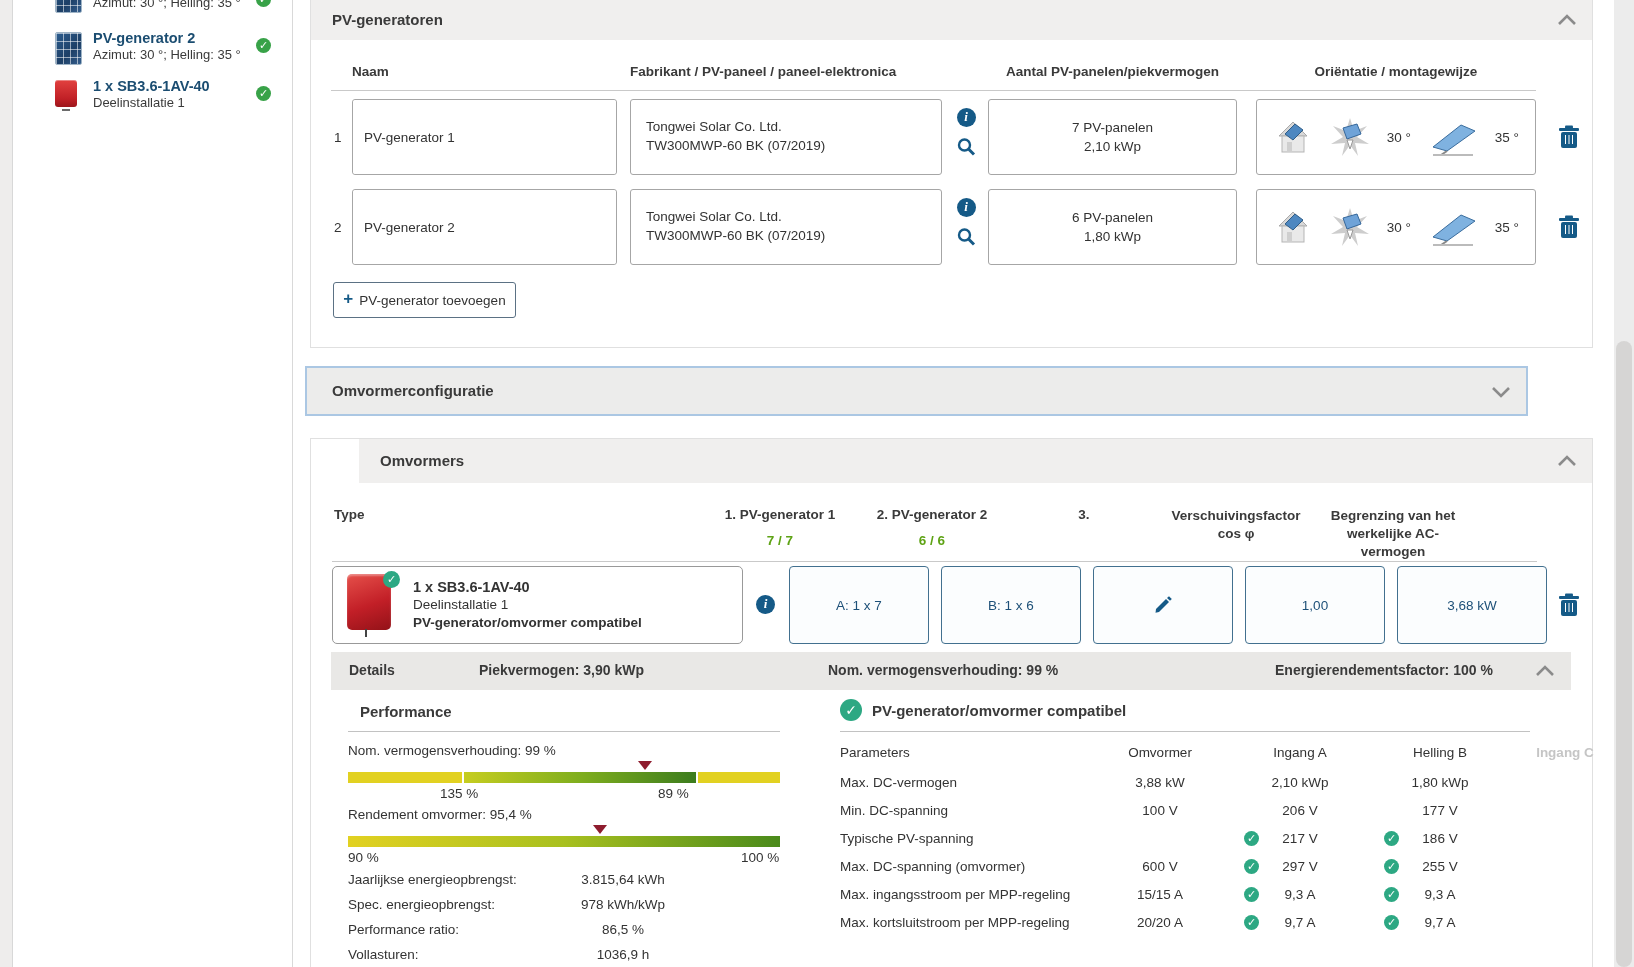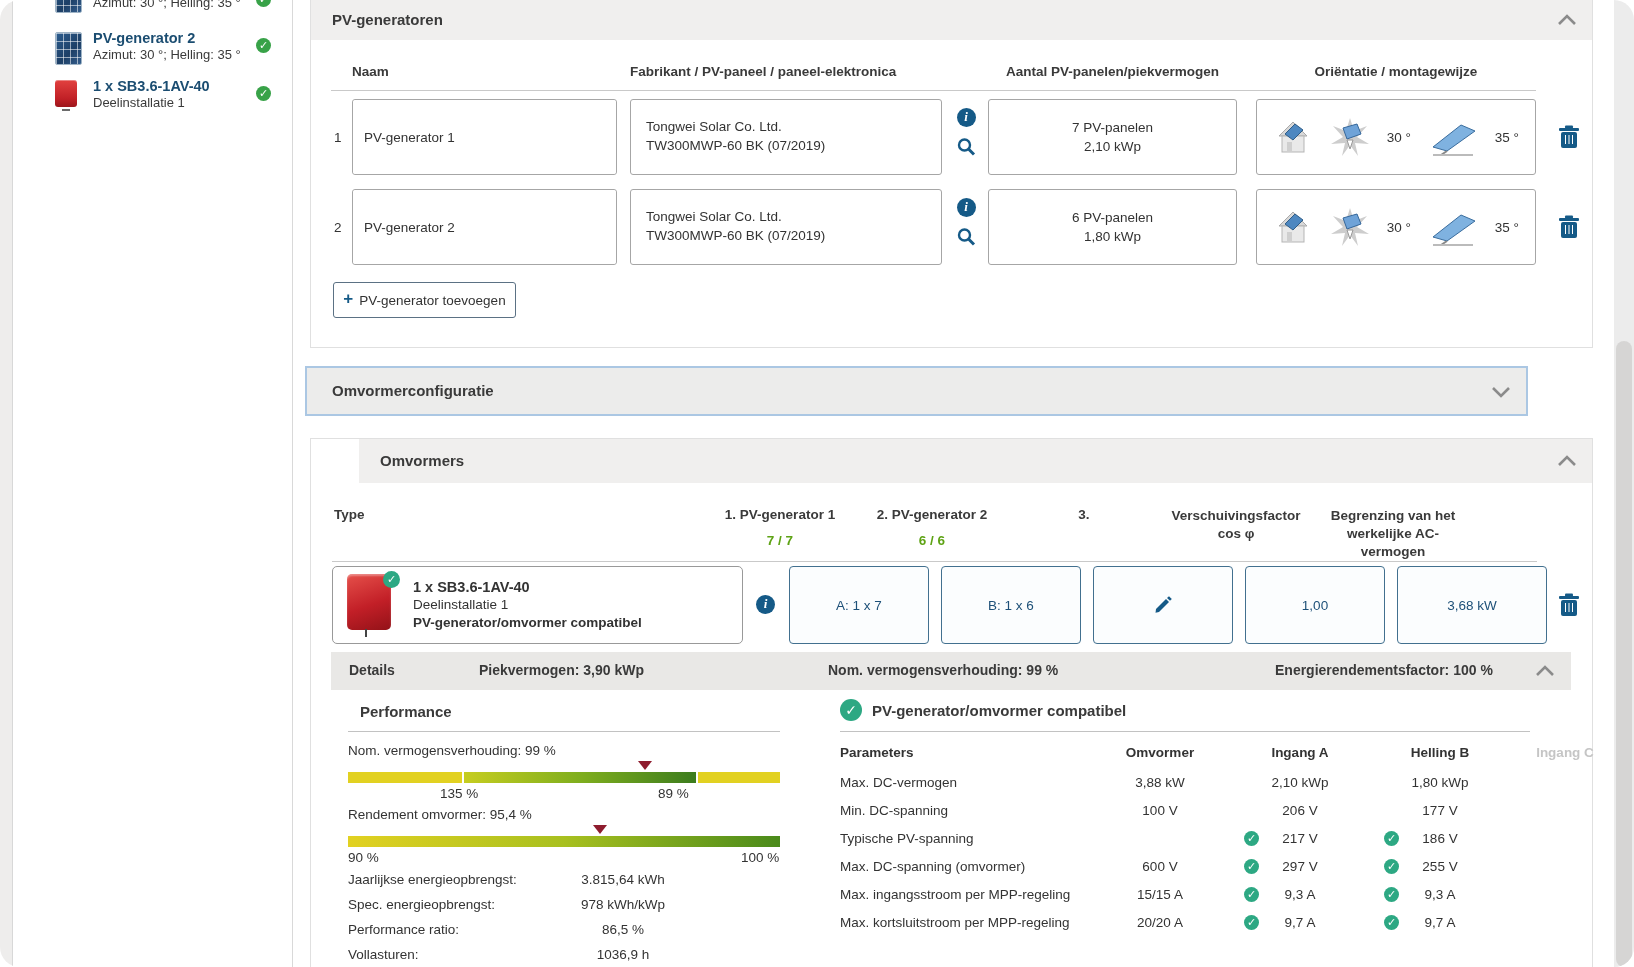--- a/index.html
+++ b/index.html
@@ -1,18 +1,18 @@
 <!DOCTYPE html>
 <html><head>
 <meta charset="utf-8">
 <style>
   html,body{margin:0;padding:0;background:#fff;}
   *{box-sizing:border-box;}
   body{font-family:"Liberation Sans","DejaVu Sans",sans-serif;color:#3a3a3a;}
-  #stage{position:relative;width:1634px;height:967px;overflow:hidden;background:#fff;border-radius:20px;}
+  #stage{position:relative;width:1634px;height:967px;overflow:hidden;background:#fff;}
 
   
   .left-rail{position:absolute;left:0;top:0;width:13px;height:967px;background:#eeedec;border-right:1px solid #d8d8d8;}
   .sidebar{position:absolute;left:14px;top:0;width:279px;height:967px;background:#fff;border-right:1px solid #d9d9d9;}
   .side-item{position:absolute;left:0;width:279px;height:44px;cursor:pointer;}
   .side-item .ic{position:absolute;left:41px;top:2px;}
   .side-title{position:absolute;left:79px;top:0;font-size:14.5px;font-weight:bold;color:#1b4d71;white-space:nowrap;}
   .side-sub{position:absolute;left:79px;top:17px;font-size:13px;color:#3a3a3a;white-space:nowrap;}
   .check{display:inline-block;width:15px;height:15px;border-radius:50%;background:#38a248;color:#fff;font-size:11px;line-height:15px;text-align:center;font-weight:bold;}
   .side-check{position:absolute;left:242px;top:8px;}
@@ -80,21 +80,21 @@
   .tick{position:absolute;font-size:13.5px;color:#333;white-space:nowrap;text-align:center;}
   .stat-label{position:absolute;left:348px;font-size:13.5px;color:#333;white-space:nowrap;}
   .stat-value{position:absolute;left:548px;width:150px;text-align:center;font-size:13.5px;color:#333;white-space:nowrap;}
 
   
   .param-row{position:absolute;left:840px;width:700px;height:24px;}
   .p-label{position:absolute;left:0;top:0;width:250px;font-size:13.5px;color:#333;white-space:nowrap;}
   .p-cell{position:absolute;top:0;width:140px;text-align:center;font-size:13.5px;color:#333;}
   .p-omv{left:250px;} .p-a{left:390px;} .p-b{left:530px;}
   .p-cell .check{position:absolute;left:14px;top:0;background:#2da883;}
-  .p-headrow .p-cell,.p-headrow .p-label{font-weight:bold;}
+  .p-headrow .p-cell,.p-headrow .p-label{font-weight:normal;}
   .ing-c{position:absolute;left:670px;top:0;width:110px;text-align:center;font-size:13.5px;font-weight:bold;color:#c5c5c5;}
   .compat-head{position:absolute;left:872px;top:702px;font-size:15px;font-weight:bold;color:#3a3a3a;}
   .compat-check{position:absolute;left:840px;top:699px;}
   .compat-check .check{width:22px;height:22px;line-height:22px;font-size:14px;background:#2da883;}
 </style>
 </head>
 <body>
 
 <div id="stage">
 

